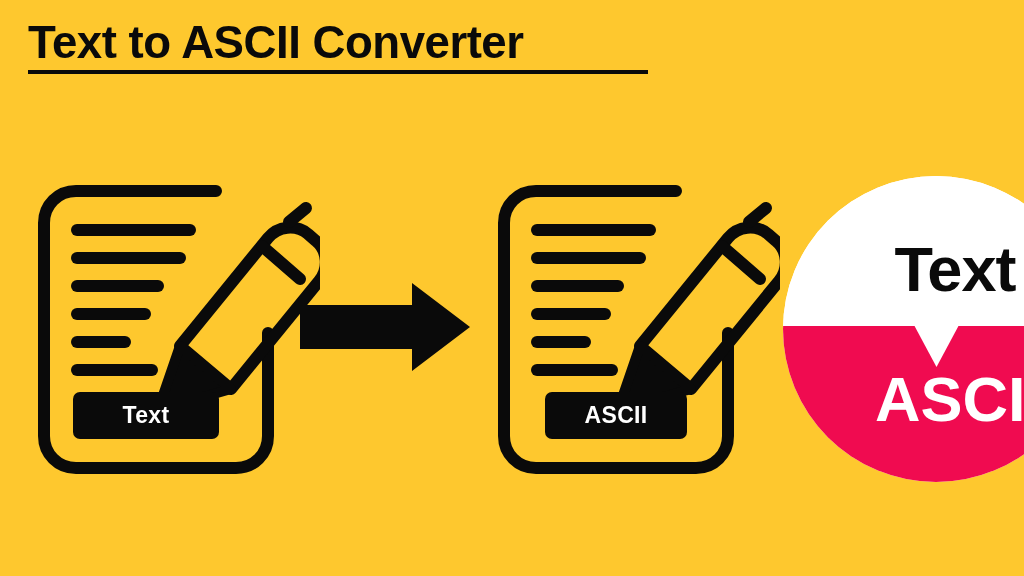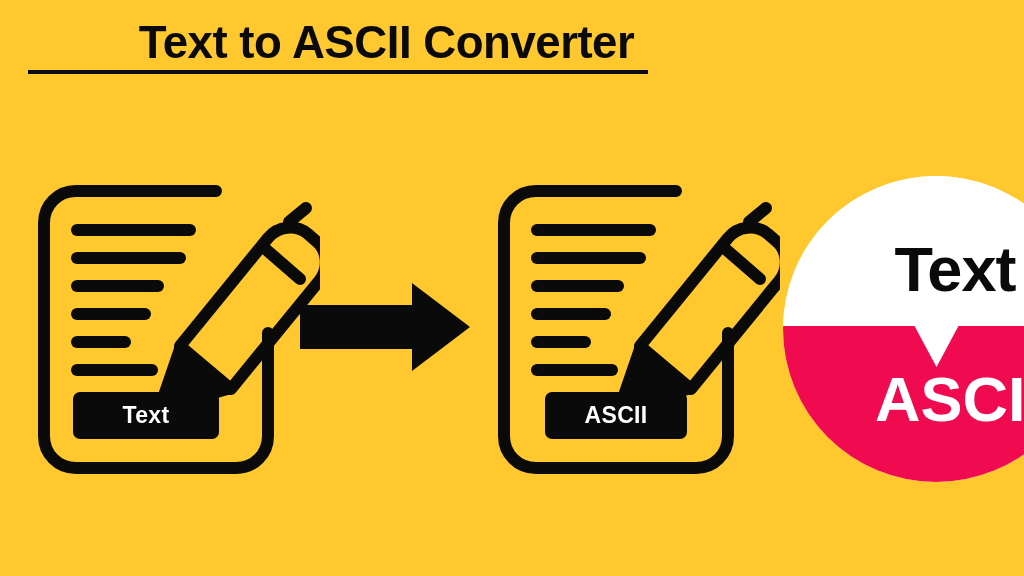--- a/index.html
+++ b/index.html
@@ -19,21 +19,20 @@
     background: #FEC82E;
     overflow: hidden;
   }
 
   
   #title-block {
     position: absolute;
     left: 28px;
     top: 14px;
     width: 625px;
-    text-align: right;
   }
   #page-title {
     font-family: "Liberation Sans", sans-serif;
     font-weight: bold;
     font-size: 47px;
     line-height: 55px;
     letter-spacing: -0.5px;
     color: #0a0a0a;
     transform: scaleX(0.97);
     transform-origin: left center;

